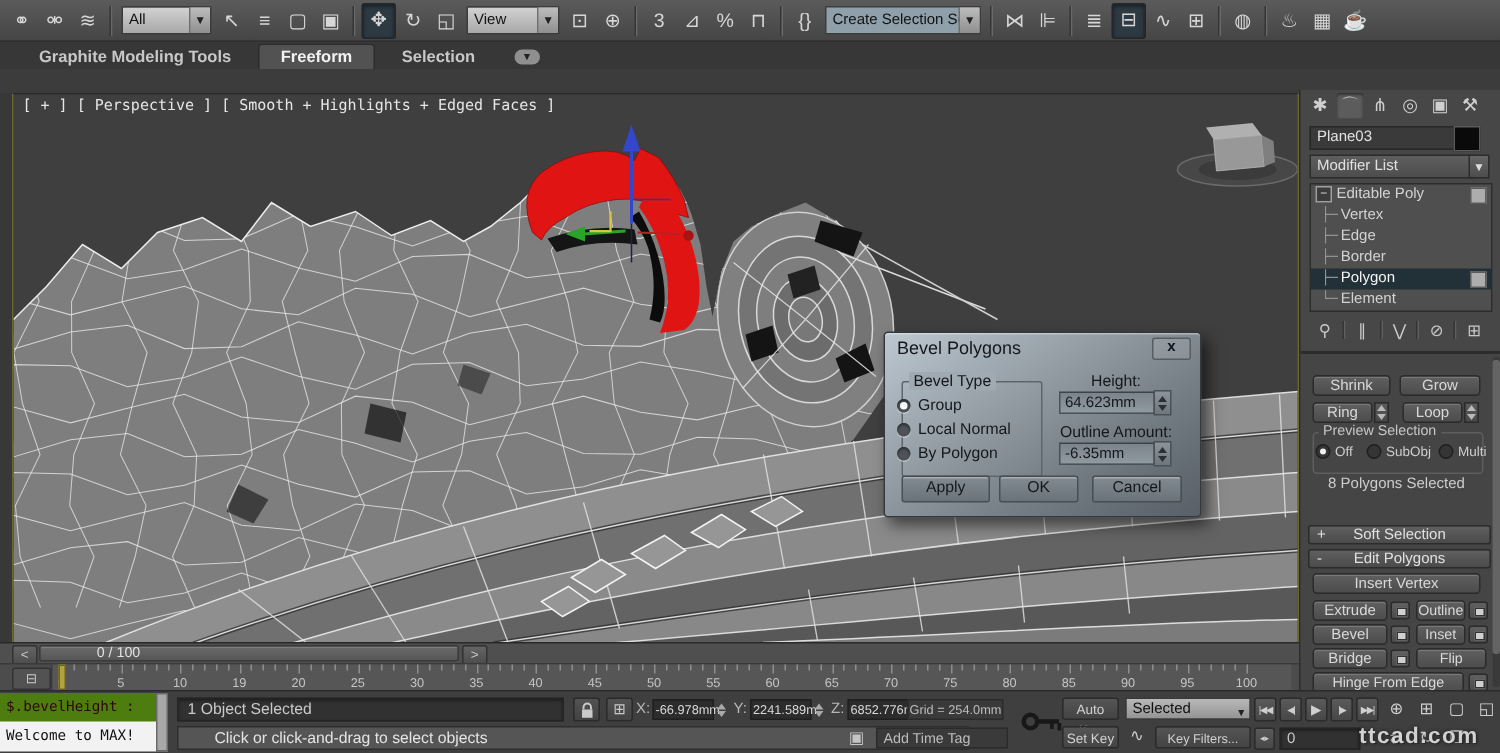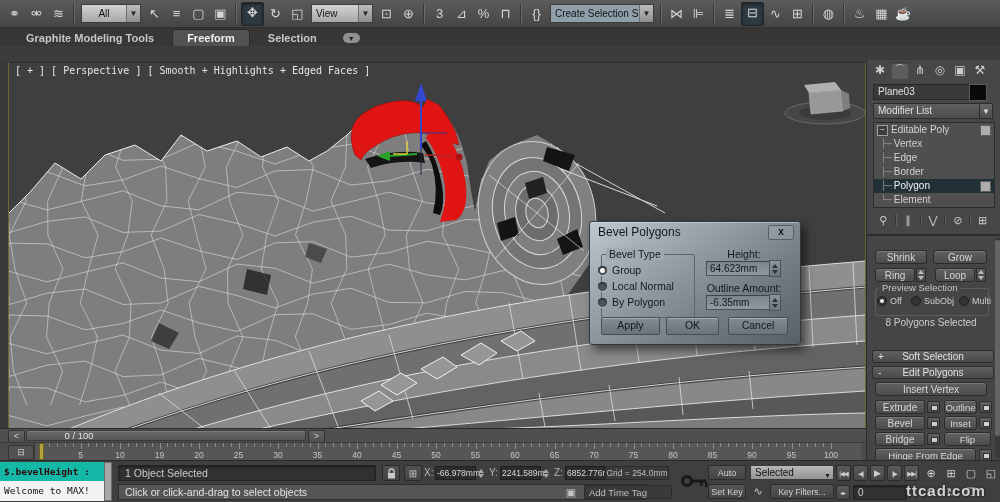--- a/index.html
+++ b/index.html
@@ -110,29 +110,29 @@
   #ts-handle span{position:absolute;left:12px;width:80px;text-align:center;font-size:9.5px;color:#e2e2e2;line-height:10px;}
   #ruler-row{position:absolute;left:0;top:442px;width:866px;height:18px;background:#4c4c4c;border-top:1px solid #3a3a3a;box-sizing:border-box;}
   #ruler-btn{position:absolute;left:8px;top:2px;width:24px;height:13px;background:#525252;border:1px solid #333;border-radius:2px;
     color:#c9c9c9;font-size:9px;text-align:center;line-height:12px;}
   #ruler-strip{position:absolute;left:34px;top:0;width:826px;height:18px;background:#565656;border-left:1px solid #3c3c3c;}
   .tick{position:absolute;top:0;width:1px;background:#8d8d8d;}
   .tick-lbl{position:absolute;top:7px;transform:translateX(-50%);font-size:8.5px;color:#c4c4c4;}
   #t-marker{position:absolute;top:0;width:5px;height:17px;background:#b3a33c;border:1px solid #6d621f;box-sizing:border-box;}
   
   #statusbar{position:absolute;left:0;top:460px;width:1000px;height:42px;background:#3f3f3f;border-top:1px solid #2a2a2a;box-sizing:border-box;}
-  #listener1{position:absolute;left:0;top:1px;width:104px;height:20px;background:#14b8a6;color:#30080c;
-    font-family:"DejaVu Sans Mono",monospace;font-size:9.5px;line-height:19px;padding:0 4px;box-sizing:border-box;white-space:nowrap;overflow:hidden;font-weight:bold;}
+  #listener1{position:absolute;left:0;top:1px;width:104px;height:20px;background:#4d7c0f;color:#30080c;
+    font-family:"DejaVu Sans Mono",monospace;font-size:9.5px;line-height:19px;padding:0 4px;box-sizing:border-box;white-space:nowrap;overflow:hidden;}
   #listener2{position:absolute;left:0;top:20px;width:104px;height:20px;background:#f2f2f2;color:#111;
     font-family:"DejaVu Sans Mono",monospace;font-size:9.5px;line-height:20px;padding:0 4px;box-sizing:border-box;white-space:nowrap;overflow:hidden;}
   #listener-scroll{position:absolute;left:104px;top:1px;width:8px;height:39px;background:#a8a8a8;border:1px solid #6a6a6a;box-sizing:border-box;}
   .sunken{background:#313131;border:1px solid #242424;box-shadow:inset 0 1px 2px #1c1c1c;color:#c9c9c9;box-sizing:border-box;}
   #sel-status-field{position:absolute;left:118px;top:4px;width:258px;height:16px;font-size:10.5px;line-height:15px;padding:0 6px;}
   #prompt-field{position:absolute;left:118px;top:23px;width:528px;height:16px;background:#555;border:1px solid #2e2e2e;
-    color:#e4e4e4;font-size:10.5px;line-height:15px;padding:0 6px;box-sizing:border-box;}
+    color:#e4e4e4;font-size:10.5px;line-height:15px;padding:0 24px;box-sizing:border-box;}
   .sb-btn{position:absolute;width:18px;height:16px;background:linear-gradient(#525252,#434343);border:1px solid #2b2b2b;
     border-radius:2px;color:#c9c9c9;text-align:center;font-size:10px;line-height:15px;box-sizing:border-box;}
   .sb-lbl{position:absolute;color:#b8b8b8;font-size:10px;top:6px;}
   .coord-field{position:absolute;top:5px;width:41px;height:14px;background:#2c2c2c;border:1px solid #1f1f1f;
     color:#d8d8d8;font-size:8.5px;line-height:13px;padding:0 1px;box-sizing:border-box;white-space:nowrap;}
   .coord-spin{position:absolute;top:5px;width:8px;height:14px;display:flex;flex-direction:column;justify-content:center;gap:1px;align-items:center;}
   .coord-spin .tri-up{border-bottom-color:#a9a9a9;}
   .coord-spin .tri-dn{border-top-color:#a9a9a9;}
   #grid-field{position:absolute;left:605px;top:5px;width:64px;height:14px;background:#3a3a3a;border:1px solid #2b2b2b;
     color:#bdbdbd;font-size:8.5px;text-align:center;line-height:13px;box-sizing:border-box;white-space:nowrap;}
@@ -159,21 +159,21 @@
 </head>
 <body>
 
 <div id="app">
 
   <div id="toolbar">
       <div class="tb-icon">⚭</div>
       <div class="tb-icon">⚮</div>
       <div class="tb-icon">≋</div>
       <div class="tb-sep"></div>
-      <div class="tb-dd" style="width: 58px; text-align: center;">
+      <div class="tb-dd" style="width: 58px;">
         <span class="tb-dd-v">All</span>
         <span class="tb-dd-a">▼</span>
       </div>
       <div class="tb-icon">↖</div>
       <div class="tb-icon">≡</div>
       <div class="tb-icon">▢</div>
       <div class="tb-icon">▣</div>
       <div class="tb-sep"></div>
       <div class="tb-icon pressed">✥</div>
       <div class="tb-icon">↻</div>

